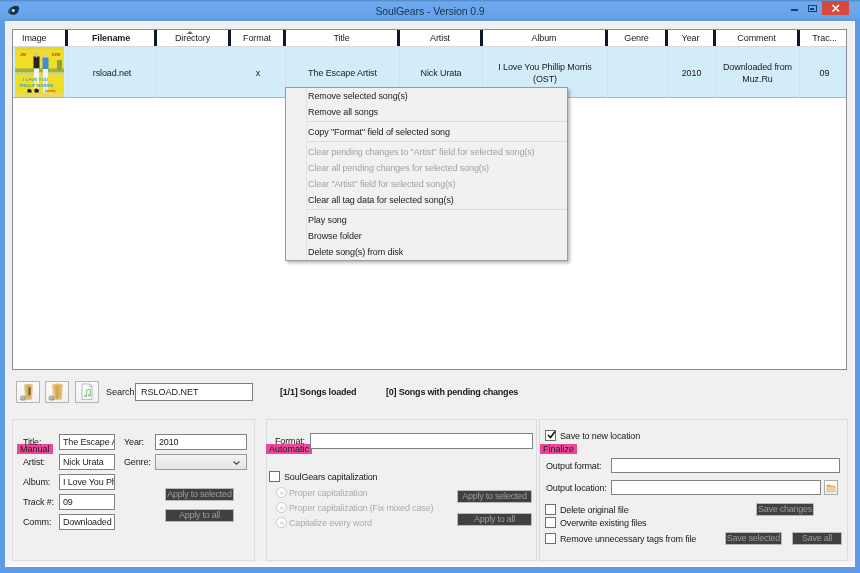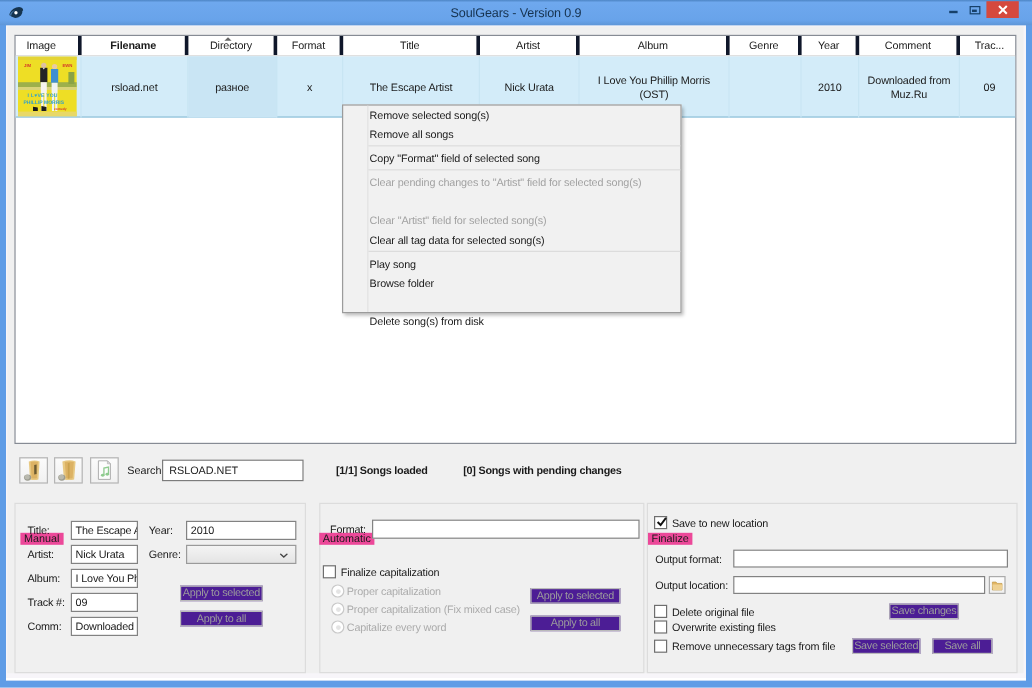--- a/index.html
+++ b/index.html
@@ -50,22 +50,22 @@
   font-size:9px; line-height:16px; padding-left:5px; color:#1a1a1a; }
 .stat { position:absolute; top:387px; font-size:9px; font-weight:bold; color:#1a1a1a; letter-spacing:-0.2px; }
 
 
 .gbox { position:absolute; top:419px; height:142px; border:1px solid #dcdcdc; }
 .glabel { position:absolute; top:415px; height:10px; line-height:10px; font-size:9px;
   background:#ec4899; padding:0 3px; color:#1a1a1a;margin-top:29px; }
 .lbl { position:absolute; font-size:9px; color:#1a1a1a; white-space:nowrap; letter-spacing:-0.15px; }
 .fld { position:absolute; background:#fff; border:1px solid #828282; font-size:9px;
   color:#1a1a1a; padding-left:3px; white-space:nowrap; overflow:hidden; letter-spacing:-0.15px; }
-.btn { position:absolute; border:1px solid #bababa; background:#4c1d95; font-size:9px;
-  color:#9c9c9c; text-align:center; letter-spacing:-0.25px; white-space:nowrap; }
+.btn { position:absolute; border:1px solid #bababa; background:#404040; font-size:9px;
+  color:#9c9c9c; text-align:center; letter-spacing:-0.25px; white-space:nowrap;margin-left:15px; }
 .cb { position:absolute; width:11px; height:11px; background:#fff; border:1px solid #6e6e6e; }
 .rd { position:absolute; width:11px; height:11px; background:#fff; border:1px solid #c9c9c9; border-radius:50%; }
 .rd div { position:absolute; left:2.5px; top:2.5px; width:4px; height:4px; border-radius:50%; background:#e4e4e4; }
 .dis-lbl { color:#ababab; }
 </style>
 </head>
 <body>
 <div class="abs" id="whiteline"></div>
 <div class="abs" id="whitestrip"></div>
 <div class="abs" id="client"></div>
@@ -98,21 +98,20 @@
   <div class="hcell" style="left:595px;width:60px;">Genre</div>
   <div class="hcell" style="left:655px;width:48px;">Year</div>
   <div class="hcell" style="left:703px;width:84px;">Comment</div>
   <div class="hcell" style="left:790px;width:43px;border-right:none;">Trac...</div>
   <div id="sortarrow" style="left:174px;"></div>
   <div id="hdrline"></div>
 
   <div id="row">
     <div class="rcell" style="left:0;width:55px;"></div>
     <div class="rcell" style="left:55px;width:89px;">rsload.net</div>
-    <div class="rcell" style="left:144px;width:74px;background:#c9e5f4;">разное</div>
     <div class="rcell" style="left:218px;width:55px;">x</div>
     <div class="rcell" style="left:273px;width:114px;">The Escape Artist</div>
     <div class="rcell" style="left:387px;width:83px;">Nick Urata</div>
     <div class="rcell" style="left:470px;width:125px;">I Love You Phillip Morris<br>(OST)</div>
     <div class="rcell" style="left:595px;width:60px;"></div>
     <div class="rcell" style="left:655px;width:48px;">2010</div>
     <div class="rcell" style="left:703px;width:84px;">Downloaded from<br>Muz.Ru</div>
     <div class="rcell" style="left:790px;width:43px;border-right:none;">09</div>
   </div>
 </div>
@@ -149,26 +148,27 @@
 </svg>
 
 <div class="abs" id="menu">
   <div class="gut"></div>
   <div class="mi" style="top:0px;">Remove selected song(s)</div>
   <div class="mi" style="top:16px;">Remove all songs</div>
   <div class="msep" style="top:33px;"></div>
   <div class="mi" style="top:36px;">Copy "Format" field of selected song</div>
   <div class="msep" style="top:53px;"></div>
   <div class="mi dis" style="top:56px;">Clear pending changes to "Artist" field for selected song(s)</div>
+  <div class="mi dis" style="top:72px;">Clear all pending changes for selected song(s)</div>
   <div class="mi dis" style="top:88px;">Clear "Artist" field for selected song(s)</div>
   <div class="mi" style="top:104px;">Clear all tag data for selected song(s)</div>
   <div class="msep" style="top:121px;"></div>
   <div class="mi" style="top:124px;">Play song</div>
   <div class="mi" style="top:140px;">Browse folder</div>
-  <div class="mi" style="top:172px;">Delete song(s) from disk</div>
+  <div class="mi" style="top:156px;">Delete song(s) from disk</div>
 </div>
 
 <div class="tbtn" style="left:16px;">
   <svg width="22" height="20" viewBox="0 0 22 20">
     <path d="M7,2.5 q5,-1.5 9,0 l-1,15 q-3.5,1 -7,0 z" fill="#e8c983"></path>
     <path d="M8.5,3 q3,-0.8 6,0 l-0.8,13.5 q-2.2,0.6 -4.4,0 z" fill="#dcb264"></path>
     <path d="M11.5,5.5 l2,-0.4 v8 l-2,0.4 z" fill="#6b5a32"></path>
     <ellipse cx="6" cy="16" rx="3" ry="2.6" fill="#9b9b90"></ellipse>
     <ellipse cx="5.6" cy="15.6" rx="2.2" ry="1.9" fill="#b9b9ae"></ellipse>
   </svg>
@@ -217,21 +217,21 @@
 <div class="lbl" style="left:23px;top:517px;">Comm:</div>
 <div class="fld" style="left:59px;top:514px;width:56px;height:16px;line-height:14px;">Downloaded</div>
 <div class="btn" style="left:150px;top:488px;width:69px;height:13px;line-height:11px;">Apply to selected</div>
 <div class="btn" style="left:150px;top:509px;width:69px;height:13px;line-height:11px;">Apply to all</div>
 
 <div class="gbox" style="left:266px;width:271px;"></div>
 <div class="glabel" style="left:266px;">Automatic</div>
 <div class="lbl" style="left:275px;top:436px;">Format:</div>
 <div class="fld" style="left:310px;top:433px;width:223px;height:16px;line-height:14px;"></div>
 <div class="cb" style="left:269px;top:471px;"></div>
-<div class="lbl" style="left:284px;top:472px;">Finalize capitalization</div>
+<div class="lbl" style="left:284px;top:472px;">SoulGears capitalization</div>
 <div class="rd" style="left:276px;top:487px;">
     <div></div>
   </div>
 <div class="lbl dis-lbl" style="left:289px;top:488px;">Proper capitalization</div>
 <div class="rd" style="left:276px;top:502px;">
     <div></div>
   </div>
 <div class="lbl dis-lbl" style="left:289px;top:503px;">Proper capitalization (Fix mixed case)</div>
 <div class="rd" style="left:276px;top:517px;">
     <div></div>

